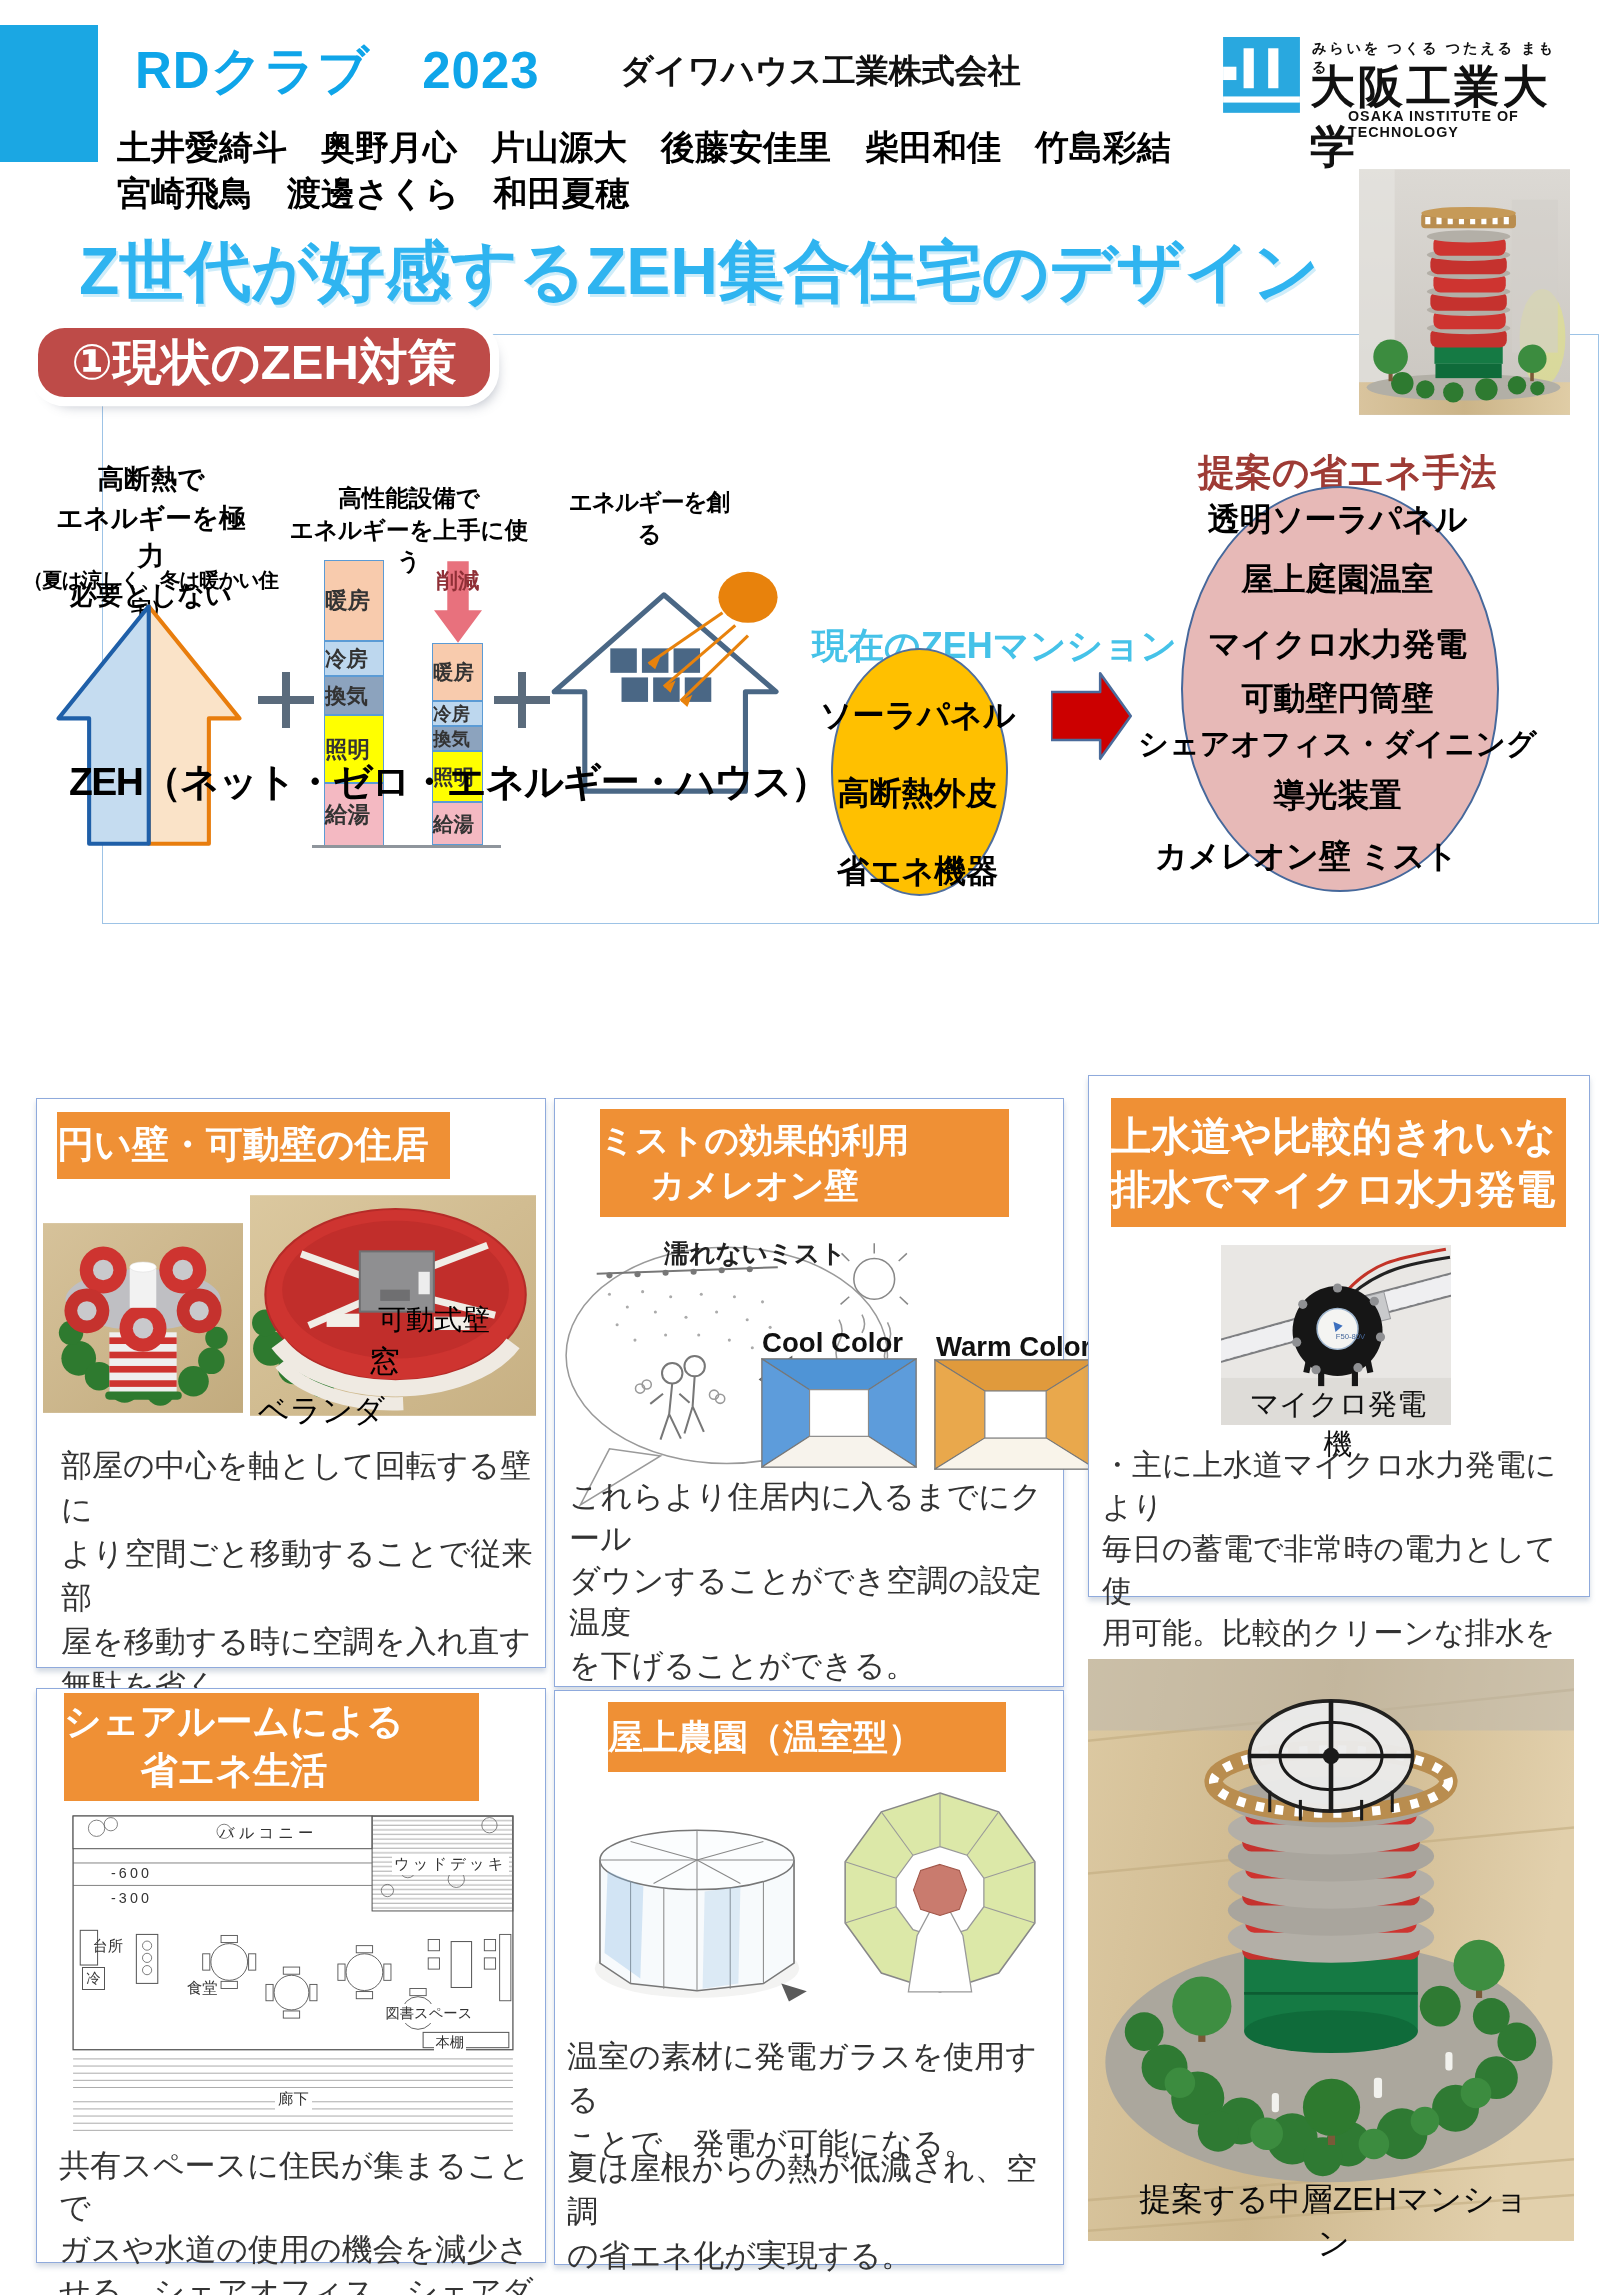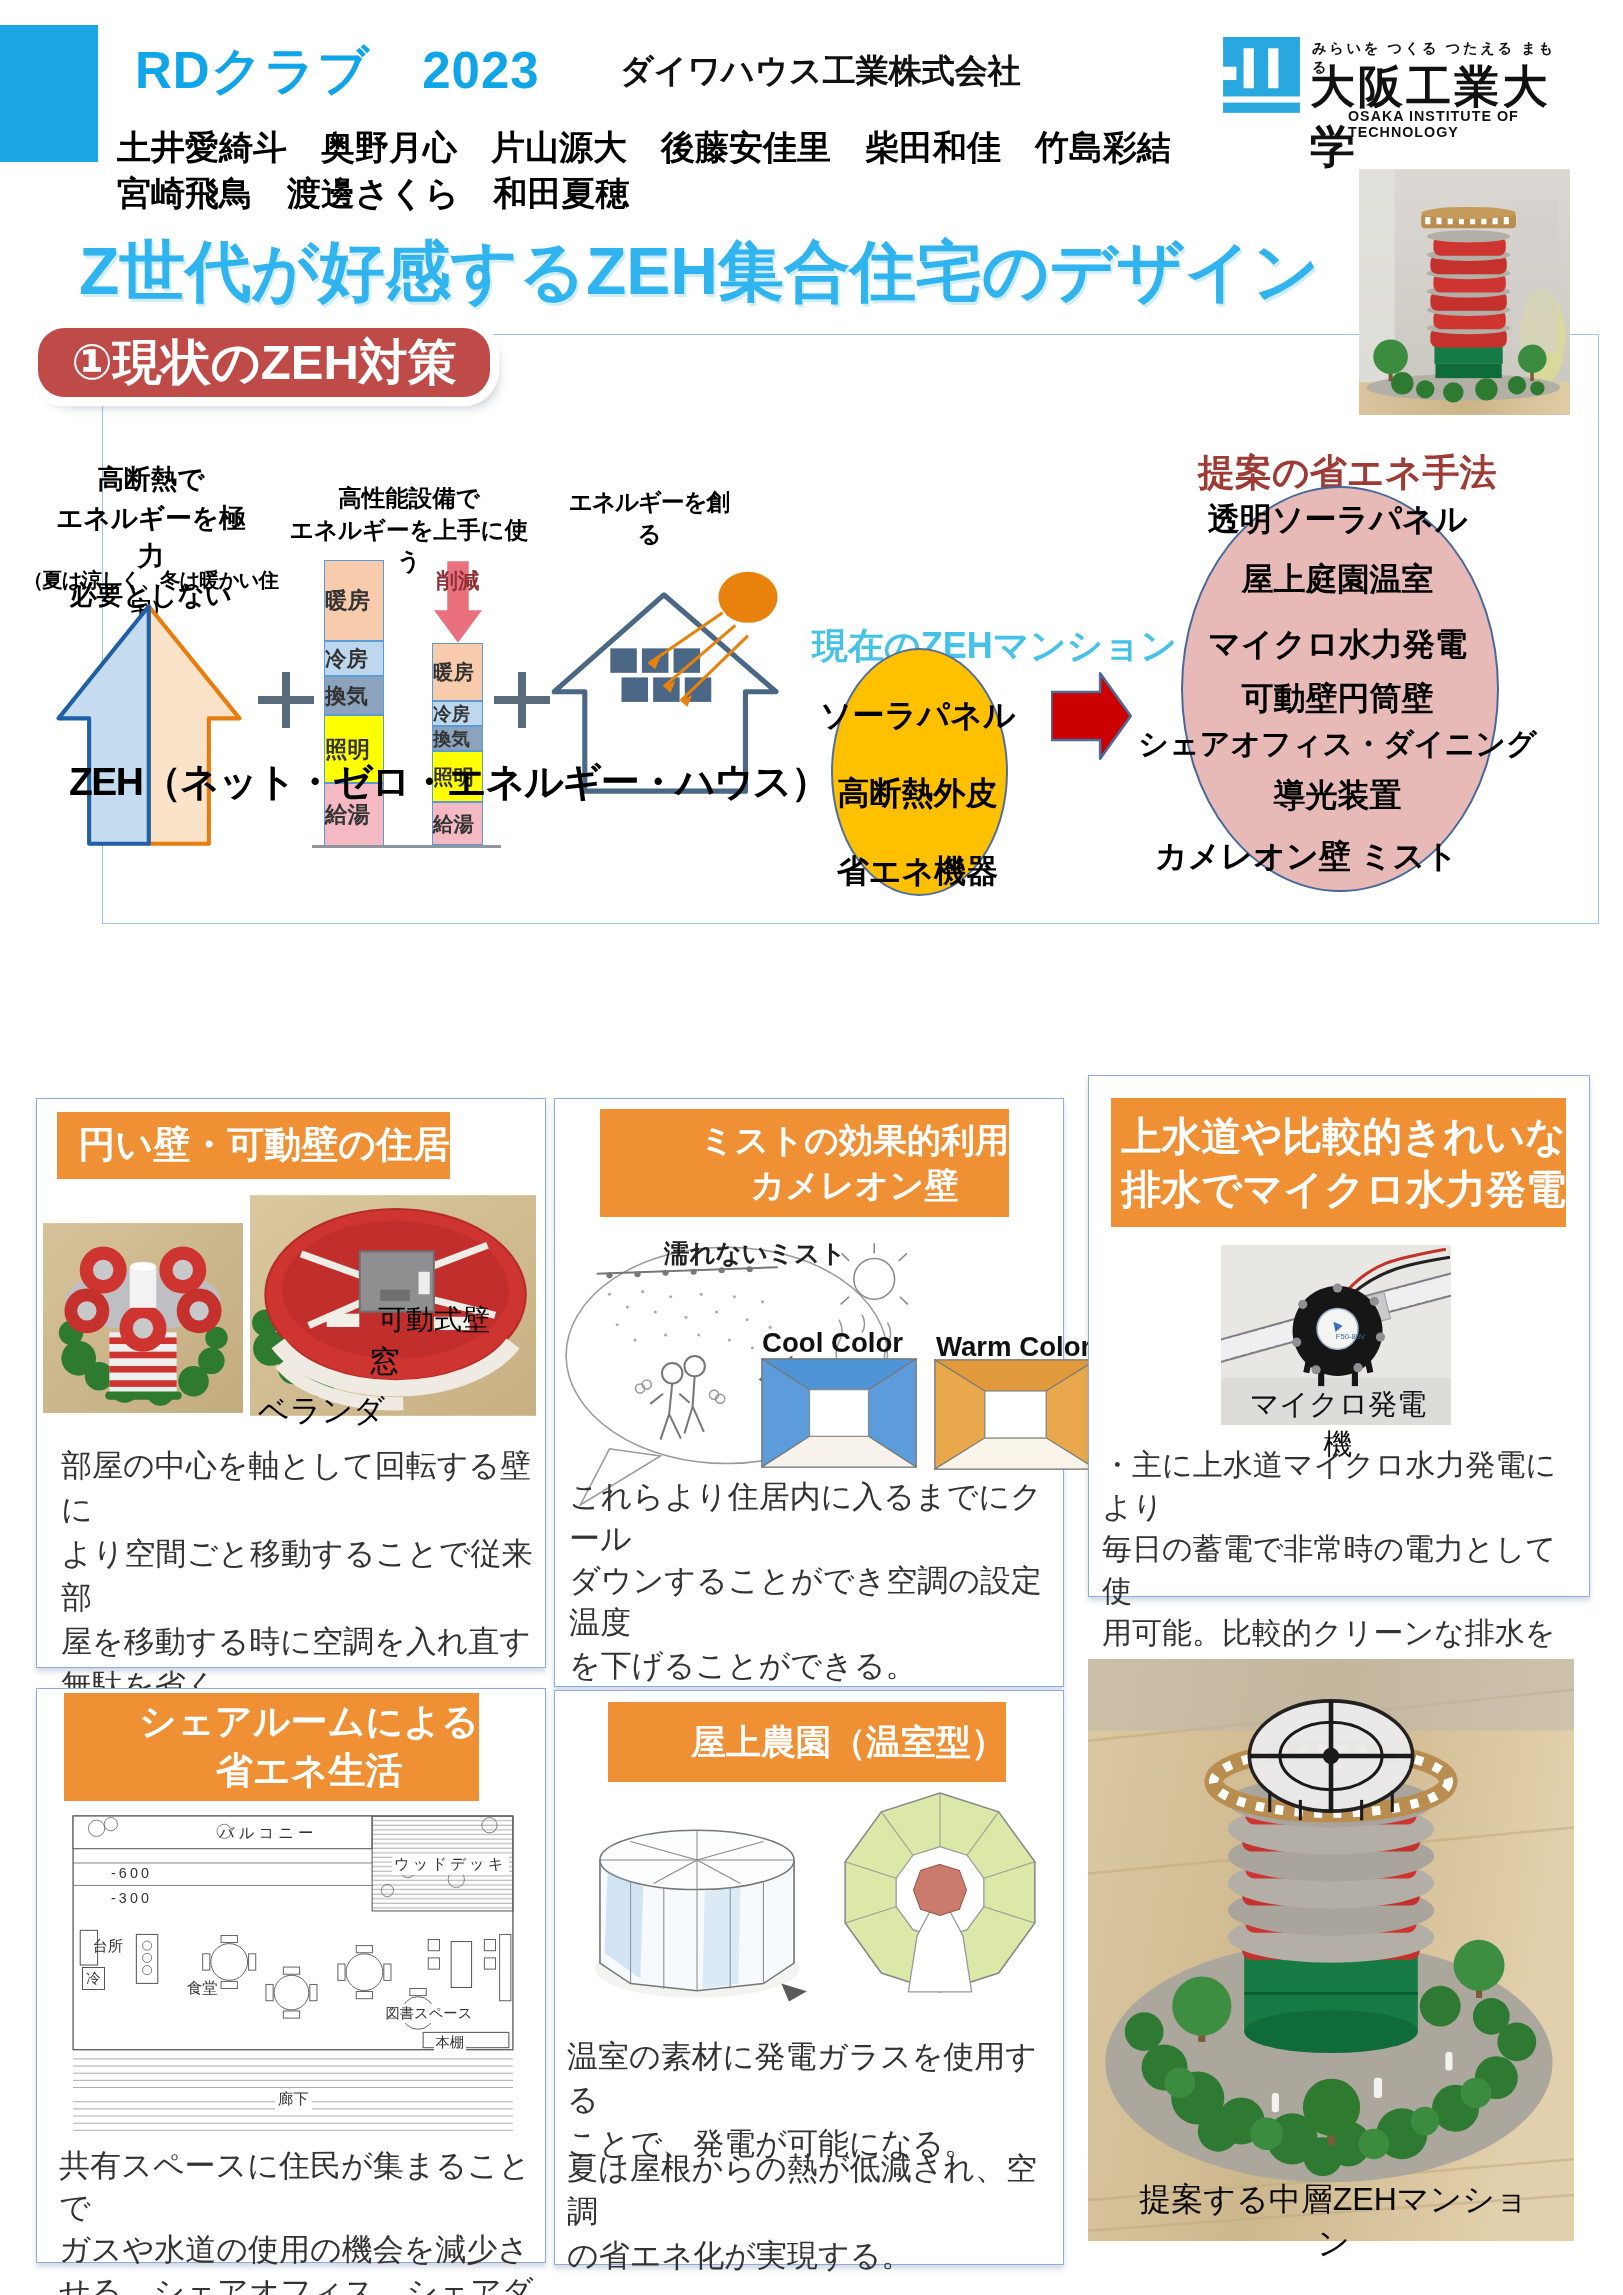--- a/index.html
+++ b/index.html
@@ -8,21 +8,21 @@
   .abs{position:absolute;}
   .t{position:absolute;white-space:pre-line;}
   .c{text-align:center;}
   .b{font-weight:700;}
   .badge{position:absolute;background:#BE4B48;color:#fff;font-weight:700;border-radius:26.6px;
     display:flex;align-items:center;justify-content:center;
     box-shadow:0 0 0 9.2px #ffffff,7.1px 9.2px 11.2px rgba(110,120,140,.45);}
   .frame1{position:absolute;border:1.5px solid #9DC3E6;background:#fff;}
   .card{position:absolute;border:1.5px solid #8FAADC;background:#fff;box-shadow:0 4.1px 5.1px rgba(130,150,175,.35);}
   .chead{position:absolute;background:#EF9035;color:#fff;font-weight:700;text-align:center;
-    display:flex;align-items:center;justify-content:flex-end;white-space:pre-line;line-height:1.32;}
+    display:flex;align-items:center;justify-content:flex-start;white-space:pre-line;line-height:1.32;}
   .bodytext{position:absolute;color:#333;font-weight:500;white-space:pre-line;line-height:1.42;}
   .seg{display:flex;align-items:center;justify-content:flex-start;border:1px solid #5B9BD5;
     box-sizing:border-box;font-weight:700;color:#333;}
   .ovalitem{position:absolute;font-weight:800;color:#000;text-align:center;}
   .plusbar{position:absolute;background:#5A6B7C;}
   .planlbl{position:absolute;color:#333;}
 </style>
 </head>
 <body>
 
@@ -542,21 +542,21 @@
     <div class="planlbl" style="left:363px;top:219px;font-size:14.3px;background:#fff;padding:0 1.5px;">本棚</div>
     <div class="planlbl" style="left:204px;top:275px;font-size:15.3px;background:#fff;padding:0 3.1px;">廊下</div>
   </div>
 
   <div class="bodytext" style="left:59px;top:2145px;width:480px;font-size:31px;line-height:1.36;">共有スペースに住民が集まることで
 ガスや水道の使用の機会を減少さ
 せる。シェアオフィス、シェアダイニン
 グなど（外部の会社に運営委託）</div>
 
   <div class="card" style="left:554px;top:1690px;width:508px;height:573px;"></div>
-  <div class="chead" style="left:608px;top:1702px;width:398px;height:80px;font-size:35px;">
+  <div class="chead" style="left:608px;top:1702px;width:398px;height:70px;font-size:35px;">
     <span>屋上農園（温室型）</span>
   </div>
 
   <svg class="abs" style="left:587px;top:1815px;" width="220" height="189" viewBox="0 0 430 370">
     <ellipse cx="215" cy="300" rx="200" ry="58" fill="#E8E8E6" opacity=".5"></ellipse>
     <polygon points="25,90 85,56 215,44 345,56 405,90 405,290 345,330 215,344 85,330 25,290" fill="#F7FAFC" stroke="#777" stroke-width="3"></polygon>
     <ellipse cx="215" cy="88" rx="190" ry="58" fill="#FBFDFE" stroke="#777" stroke-width="3"></ellipse>
     <g stroke="#888" stroke-width="2">
       <line x1="215" y1="88" x2="25" y2="88"></line>
         <line x1="215" y1="88" x2="405" y2="88"></line>

